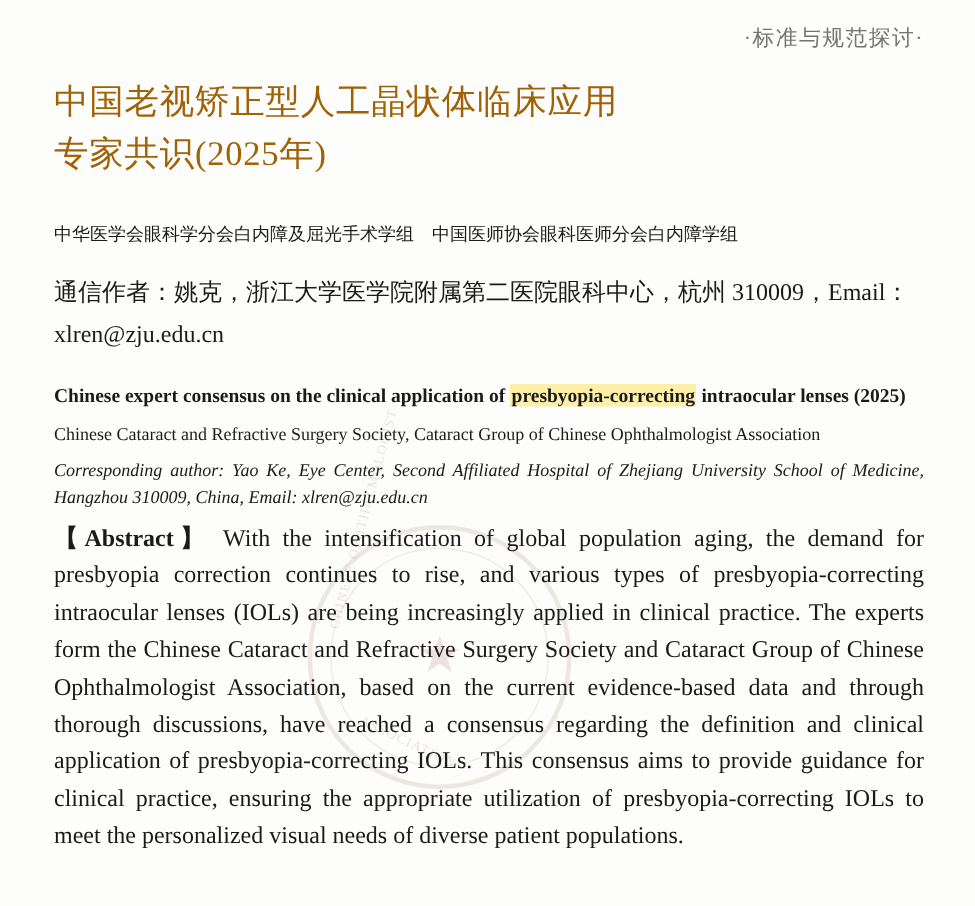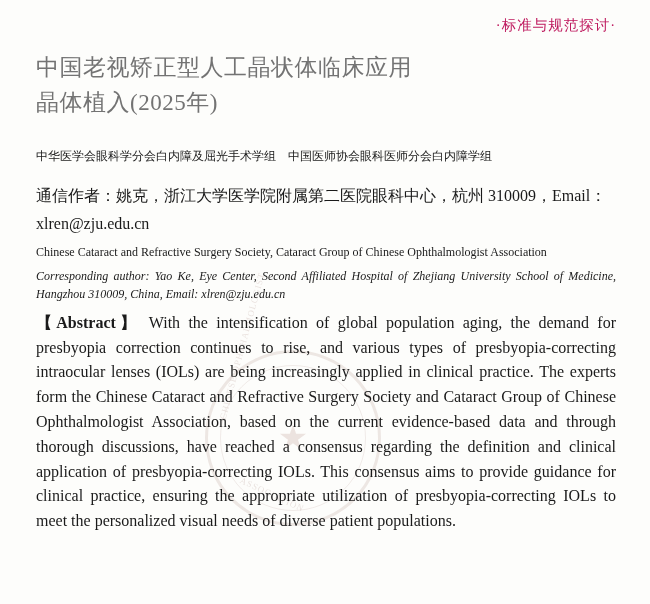--- a/index.html
+++ b/index.html
@@ -69,33 +69,33 @@
     transform-origin: 0 0;
     white-space: nowrap;
   }
 
   .header-line {
     text-align: right;
     font-size: 14.5px;
     letter-spacing: 1px;
     padding-top: 16px;
     padding-right: 4px;
-    color: #be185d;
+    color: #737373;
     font-family: "Liberation Serif", serif;
     position: relative;
     z-index: 2;
   }
   .title {
     font-size: 23px;
     line-height: 1.5;
     letter-spacing: 0.5px;
     margin-top: 16px;
     margin-bottom: 6px;
     padding-left: 4px;
-    color: #737373;
+    color: #a16207;
     position: relative;
     z-index: 2;
   }
   .affil {
     font-size: 12px;
     line-height: 1.7;
     margin-top: 26px;
     padding-left: 4px;
     position: relative;
     z-index: 2;
@@ -198,29 +198,32 @@
     </div>
     <div class="stamp-text">
       <span style="transform: rotate(25deg) translate(-30px,55px);">ASSOCIATION</span>
     </div>
   </div>
 
   <div class="header-line">·标准与规范探讨·</div>
 
   <div class="title">
     <div>中国老视矫正型人工晶状体临床应用</div>
-    <div>晶体植入(2025年)</div>
+    <div>专家共识(2025年)</div>
   </div>
 
   <div class="affil">中华医学会眼科学分会白内障及屈光手术学组　中国医师协会眼科医师分会白内障学组</div>
 
   <div class="corr">通信作者：姚克，浙江大学医学院附属第二医院眼科中心，杭州 310009，Email：xlren@zju.edu.cn</div>
 
 
 
+  <div class="en-title">
+    <span>Chinese expert consensus on the clinical application of </span><span class="hl">presbyopia-correcting</span><span> intraocular lenses (2025)</span>
+  </div>
 
   <div class="en-affil">Chinese Cataract and Refractive Surgery Society, Cataract Group of Chinese Ophthalmologist Association</div>
 
   <div class="en-corr">Corresponding author: Yao Ke, Eye Center, Second Affiliated Hospital of Zhejiang University School of Medicine, Hangzhou 310009, China, Email: xlren@zju.edu.cn</div>
 
   <div class="en-abs">
     <span class="bold">【Abstract】</span>
     <span>With the intensification of global population aging, the demand for presbyopia correction continues to rise, and various types of presbyopia-correcting intraocular lenses (IOLs) are being increasingly applied in clinical practice. The experts form the Chinese Cataract and Refractive Surgery Society and Cataract Group of Chinese Ophthalmologist Association, based on the current evidence-based data and through thorough discussions, have reached a consensus regarding the definition and clinical application of presbyopia-correcting IOLs. This consensus aims to provide guidance for clinical practice, ensuring the appropriate utilization of presbyopia-correcting IOLs to meet the personalized visual needs of diverse patient populations.</span>
   </div>
 

